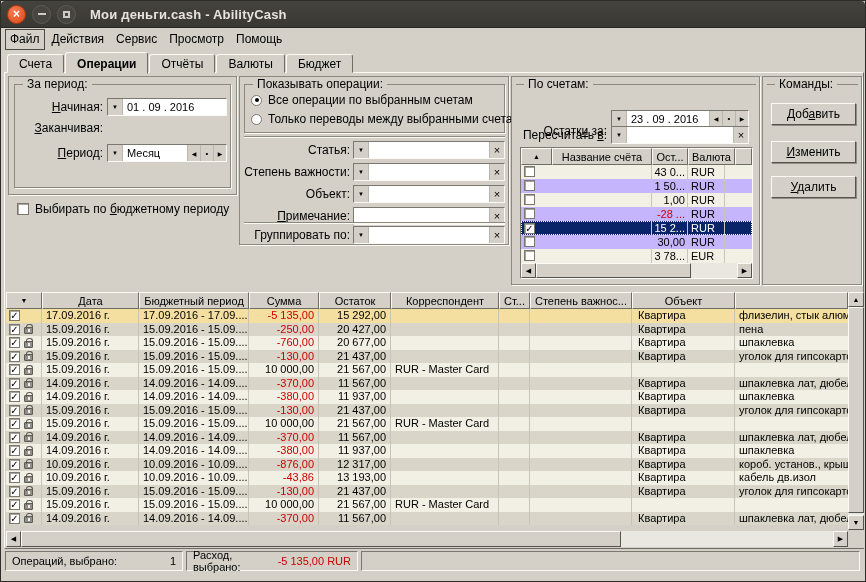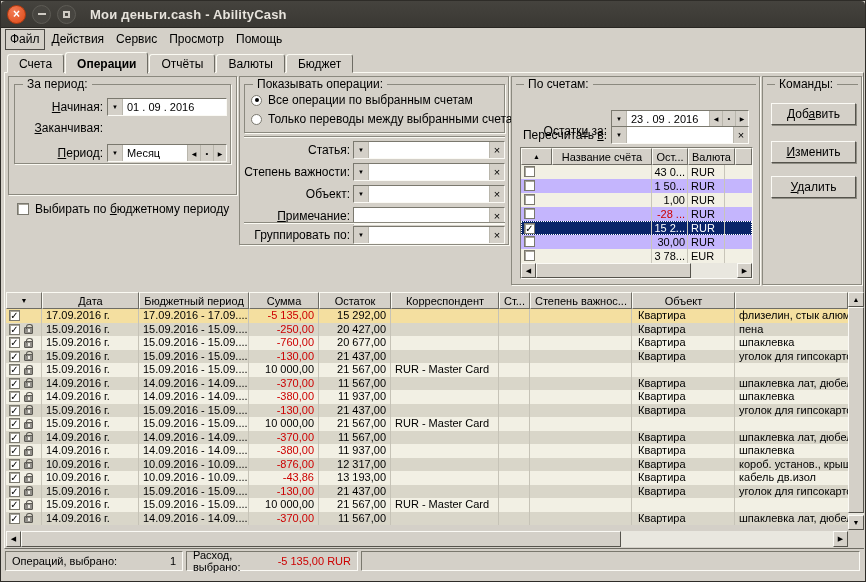--- a/index.html
+++ b/index.html
@@ -135,21 +135,21 @@
       <span class="tab">Счета</span>
       <span class="tab active">Операции</span>
       <span class="tab">Отчёты</span>
       <span class="tab">Валюты</span>
       <span class="tab">Бюджет</span>
     </div>
 
   <div class="tabpage">
 
     <div class="sec etch" style="left:3px; top:3px; width:229px; height:119px;">
-      <div class="gbox" style="left:5px; top:7px; width:217px; height:80px;">
+      <div class="gbox" style="left:5px; top:7px; width:217px; height:104px;">
         <span class="legend">За период:</span>
         <div class="frow" style="left:0; top:13px; width:212px;">
           <span class="lbl" style="width:88px;"><u>Н</u>ачиная:</span>
           <span class="field" style="width:120px; margin-left:4px;">
             <span class="dbtn">▼</span>
             <span class="fval">01 . 09 . 2016</span>
           </span>
         </div>
         <div class="frow" style="left:0; top:36px; width:212px;">
           <span class="lbl" style="width:88px;"><u>З</u>аканчивая:</span>

